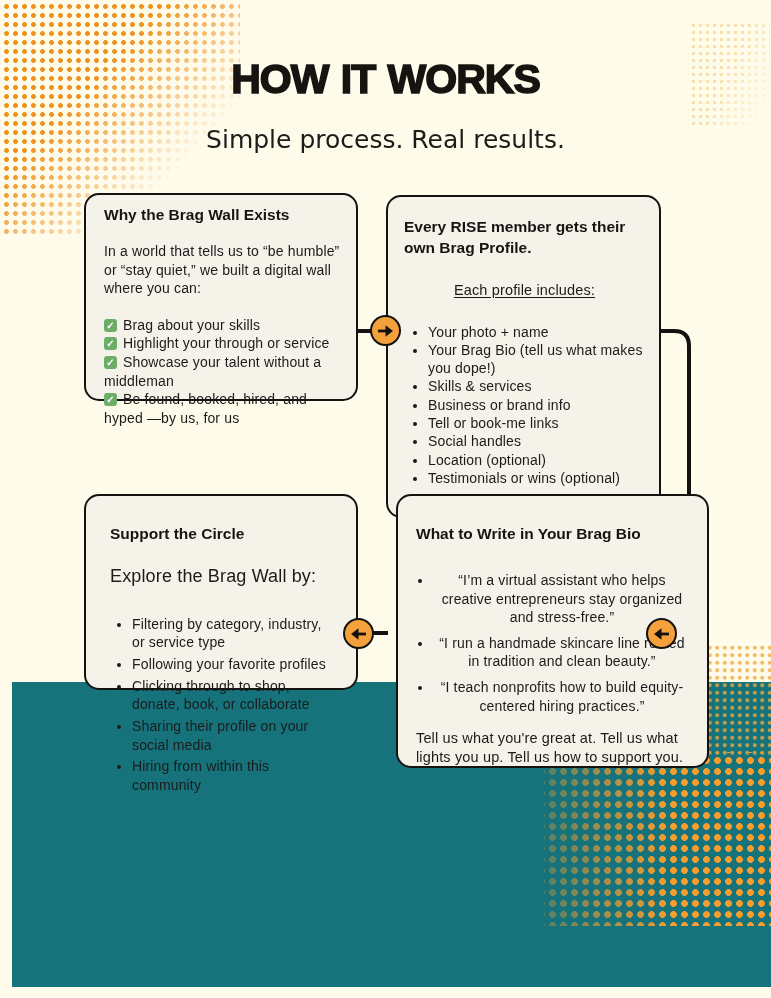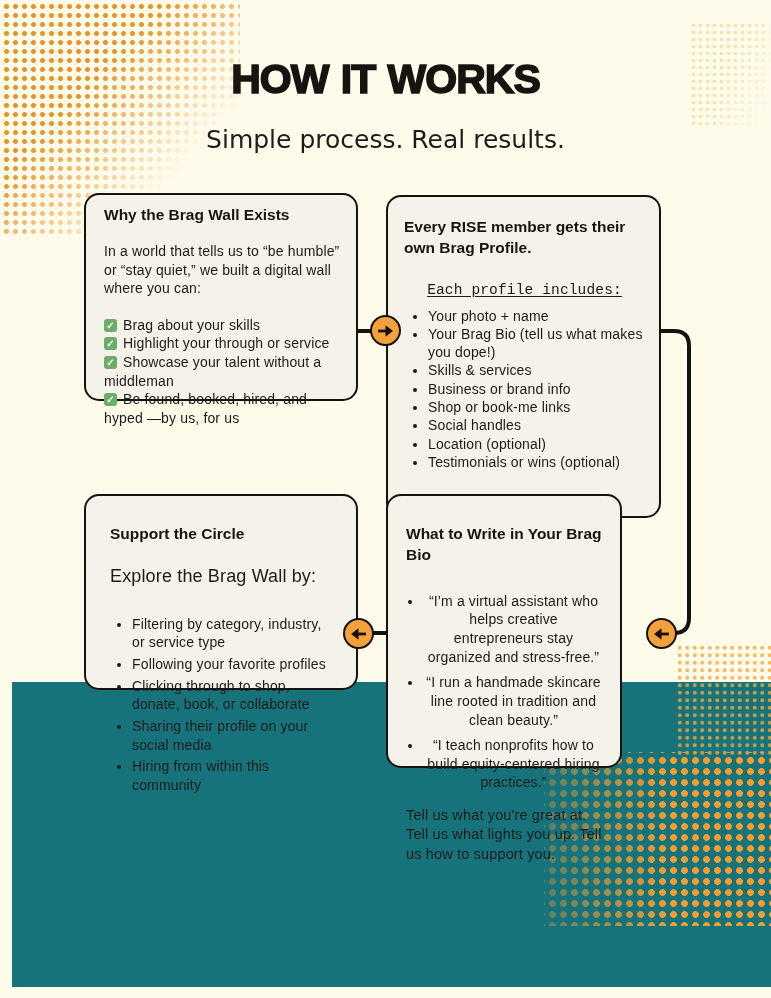--- a/index.html
+++ b/index.html
@@ -93,39 +93,38 @@
     margin: 0; line-height: 1.35;
     color: #171513;
   }
   .card p, .card li, .card .check-item {
     font-size: 14px; line-height: 1.33; letter-spacing: .15px;
   }
   .card ul { margin: 0; list-style: disc outside; }
   .card-why   { left: 84px;  top: 193px; width: 274px; height: 208px; padding: 10px 14px 0 18px; }
   .card-profile { left: 386px; top: 195px; width: 275px; height: 323px; padding: 20px 14px 0 16px; }
   .card-support { left: 84px;  top: 494px; width: 274px; height: 196px; padding: 28px 20px 0 24px; }
-  .card-bio   { left: 386px; top: 494px; width: 236px; height: 274px; padding: 28px 16px 0 18px; }
+  .card-bio   { left: 396px; top: 494px; width: 313px; height: 274px; padding: 28px 16px 0 18px; }
 
   .card-why h2 { margin-bottom: 16px; }
   .card-why .intro { margin: 0 0 18px 0; }
   .card-why .check-item { margin: 0; }
   .check {
     display: inline-block; width: 13px; height: 13px;
     background: #6cae68; border-radius: 3px;
     color: #ffffff; font-size: 10px; line-height: 13px;
     text-align: center; font-weight: bold;
     margin-right: 6px; vertical-align: 1px;
   }
 
   .card-profile h2 { margin-bottom: 22px; }
   .card-profile .list-heading {
     text-align: center; font-size: 14.5px;
     text-decoration: underline; text-underline-offset: 2px;
-    margin: 0 0 8px 0;
-    font-family: Liberation Mono, monospace;
+    margin: 0 0 24px 0;
   }
   .card-profile ul { padding-left: 24px; }
   .card-profile li { line-height: 1.24; margin-bottom: 1px; }
 
   .card-support h2 { margin-bottom: 20px; }
   .card-support .intro { margin: 0 0 26px 0; font-size: 18px; }
   .card-support ul { padding-left: 22px; }
   .card-support li { margin-bottom: 3px; }
 
   .card-bio h2 { margin-bottom: 26px; }
@@ -177,21 +176,21 @@
   </div>
 
   <div class="card card-profile">
     <h2>Every RISE member gets their own Brag Profile.</h2>
     <p class="list-heading">Each profile includes:</p>
     <ul>
       <li>Your photo + name</li>
       <li>Your Brag Bio (tell us what makes you dope!)</li>
       <li>Skills &amp; services</li>
       <li>Business or brand info</li>
-      <li>Shop or book-me links</li>
+      <li>Tell or book-me links</li>
       <li>Social handles</li>
       <li>Location (optional)</li>
       <li>Testimonials or wins (optional)</li>
     </ul>
   </div>
 
   <div class="card card-support">
     <h2>Support the Circle</h2>
     <p class="intro">Explore the Brag Wall by:</p>
     <ul>

